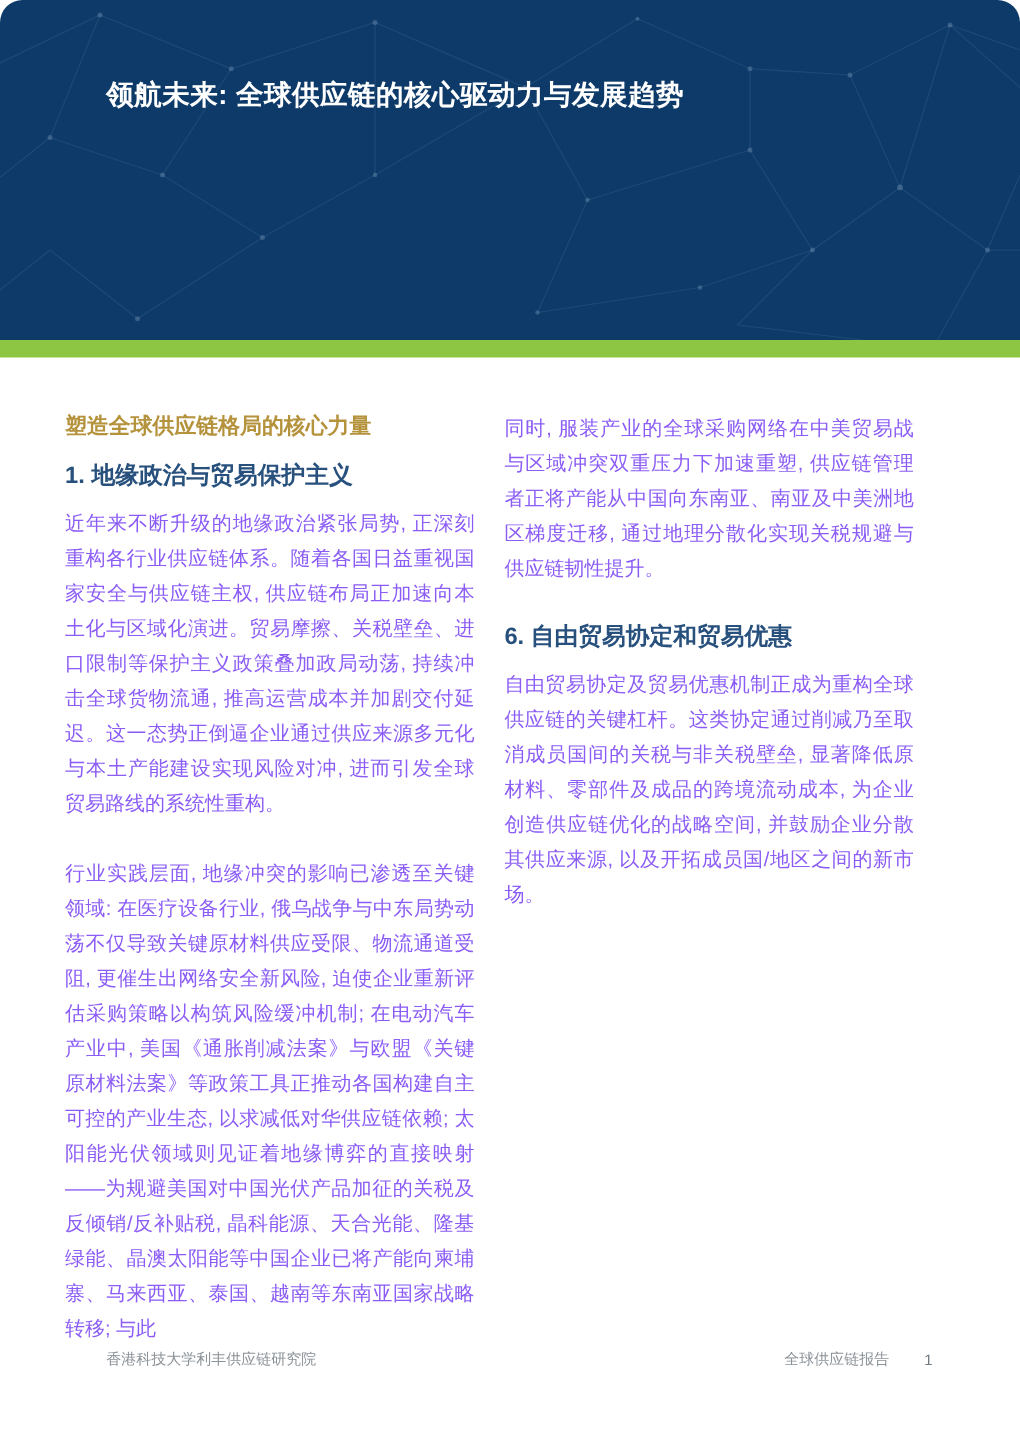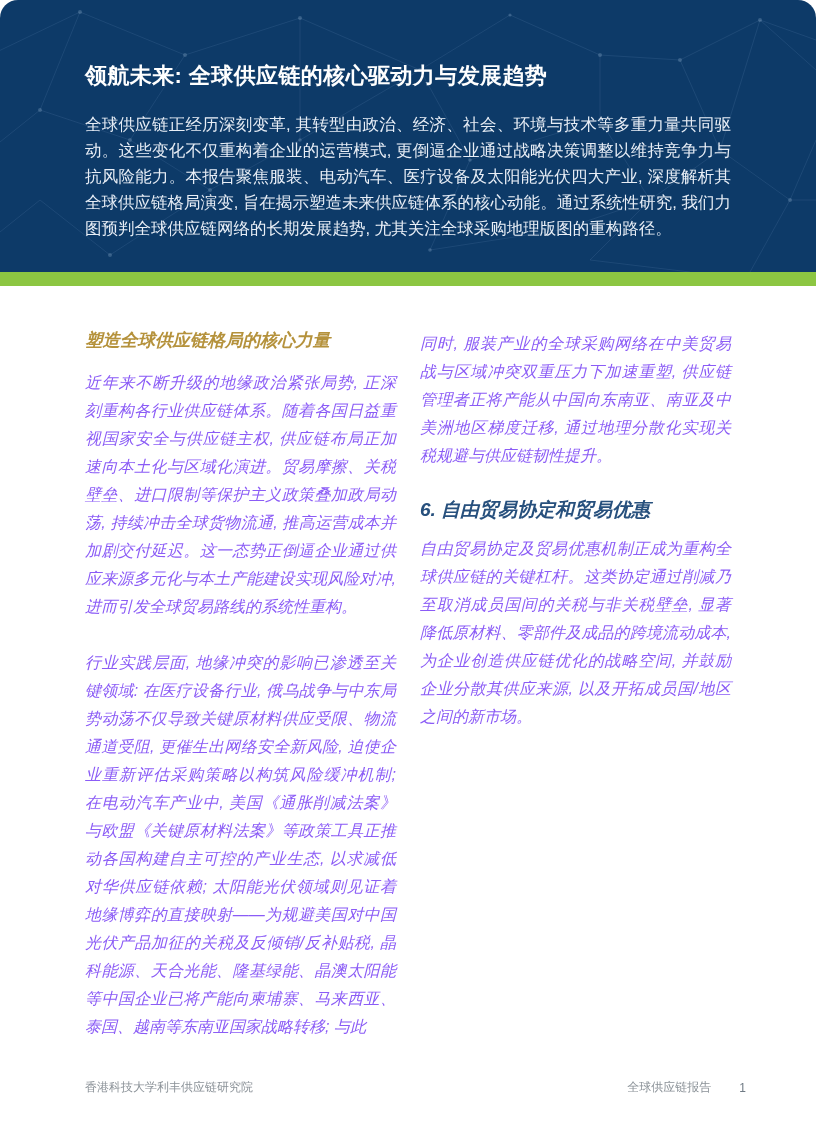--- a/index.html
+++ b/index.html
@@ -47,22 +47,21 @@
   }
   .stripe {
     height: 14px;
     background: #8cc642;
   }
   
   .content {
     display: grid;
     grid-template-columns: 1fr 1fr;
     column-gap: 24px;
-    padding: 44px 85px 0 85px;
-    font-style: italic;
+    padding: 44px 85px 0 52px;
   }
   .section-title {
     color: #b5923c;
     font-size: 17.5px;
     font-weight: bold;
     line-height: 20px;
     margin-bottom: 19px;
   }
   .content h3 {
     color: #27507d;
@@ -131,28 +130,28 @@
           <circle cx="790" cy="200" r="2"></circle>
         <circle cx="470" cy="160" r="1.8"></circle>
           <circle cx="210" cy="190" r="2"></circle>
         <circle cx="110" cy="255" r="2"></circle>
           <circle cx="430" cy="250" r="1.8"></circle>
         <circle cx="560" cy="230" r="1.8"></circle>
           <circle cx="300" cy="140" r="1.8"></circle>
       </g>
     </svg>
     <h1>领航未来: 全球供应链的核心驱动力与发展趋势</h1>
-    <p class="intro">全球供应链正经历深刻变革, 其转型由政治、经济、社会、环境与技术等多重力量共同驱动。这些变化不仅重构着企业的运营模式, 更倒逼企业通过战略决策调整以维持竞争力与抗风险能力。本报告聚焦服装、电动汽车、医疗设备及太阳能光伏四大产业, 深度解析其全球供应链格局演变, 旨在揭示塑造未来供应链体系的核心动能。通过系统性研究, 我们力图预判全球供应链网络的长期发展趋势, 尤其关注全球采购地理版图的重构路径。</p>
   </div>
 
   <div class="stripe"></div>
 
   <div class="content">
     <div class="col">
       <div class="section-title">塑造全球供应链格局的核心力量</div>
+      <h3>1. 地缘政治与贸易保护主义</h3>
       <p>近年来不断升级的地缘政治紧张局势, 正深刻重构各行业供应链体系。随着各国日益重视国家安全与供应链主权, 供应链布局正加速向本土化与区域化演进。贸易摩擦、关税壁垒、进口限制等保护主义政策叠加政局动荡, 持续冲击全球货物流通, 推高运营成本并加剧交付延迟。这一态势正倒逼企业通过供应来源多元化与本土产能建设实现风险对冲, 进而引发全球贸易路线的系统性重构。</p>
       <p>行业实践层面, 地缘冲突的影响已渗透至关键领域: 在医疗设备行业, 俄乌战争与中东局势动荡不仅导致关键原材料供应受限、物流通道受阻, 更催生出网络安全新风险, 迫使企业重新评估采购策略以构筑风险缓冲机制; 在电动汽车产业中, 美国《通胀削减法案》与欧盟《关键原材料法案》等政策工具正推动各国构建自主可控的产业生态, 以求减低对华供应链依赖; 太阳能光伏领域则见证着地缘博弈的直接映射——为规避美国对中国光伏产品加征的关税及反倾销/反补贴税, 晶科能源、天合光能、隆基绿能、晶澳太阳能等中国企业已将产能向柬埔寨、马来西亚、泰国、越南等东南亚国家战略转移; 与此</p>
     </div>
     <div class="col">
       <p>同时, 服装产业的全球采购网络在中美贸易战与区域冲突双重压力下加速重塑, 供应链管理者正将产能从中国向东南亚、南亚及中美洲地区梯度迁移, 通过地理分散化实现关税规避与供应链韧性提升。</p>
       <h3 class="second">6. 自由贸易协定和贸易优惠</h3>
       <p>自由贸易协定及贸易优惠机制正成为重构全球供应链的关键杠杆。这类协定通过削减乃至取消成员国间的关税与非关税壁垒, 显著降低原材料、零部件及成品的跨境流动成本, 为企业创造供应链优化的战略空间, 并鼓励企业分散其供应来源, 以及开拓成员国/地区之间的新市场。</p>
     </div>
   </div>
 

